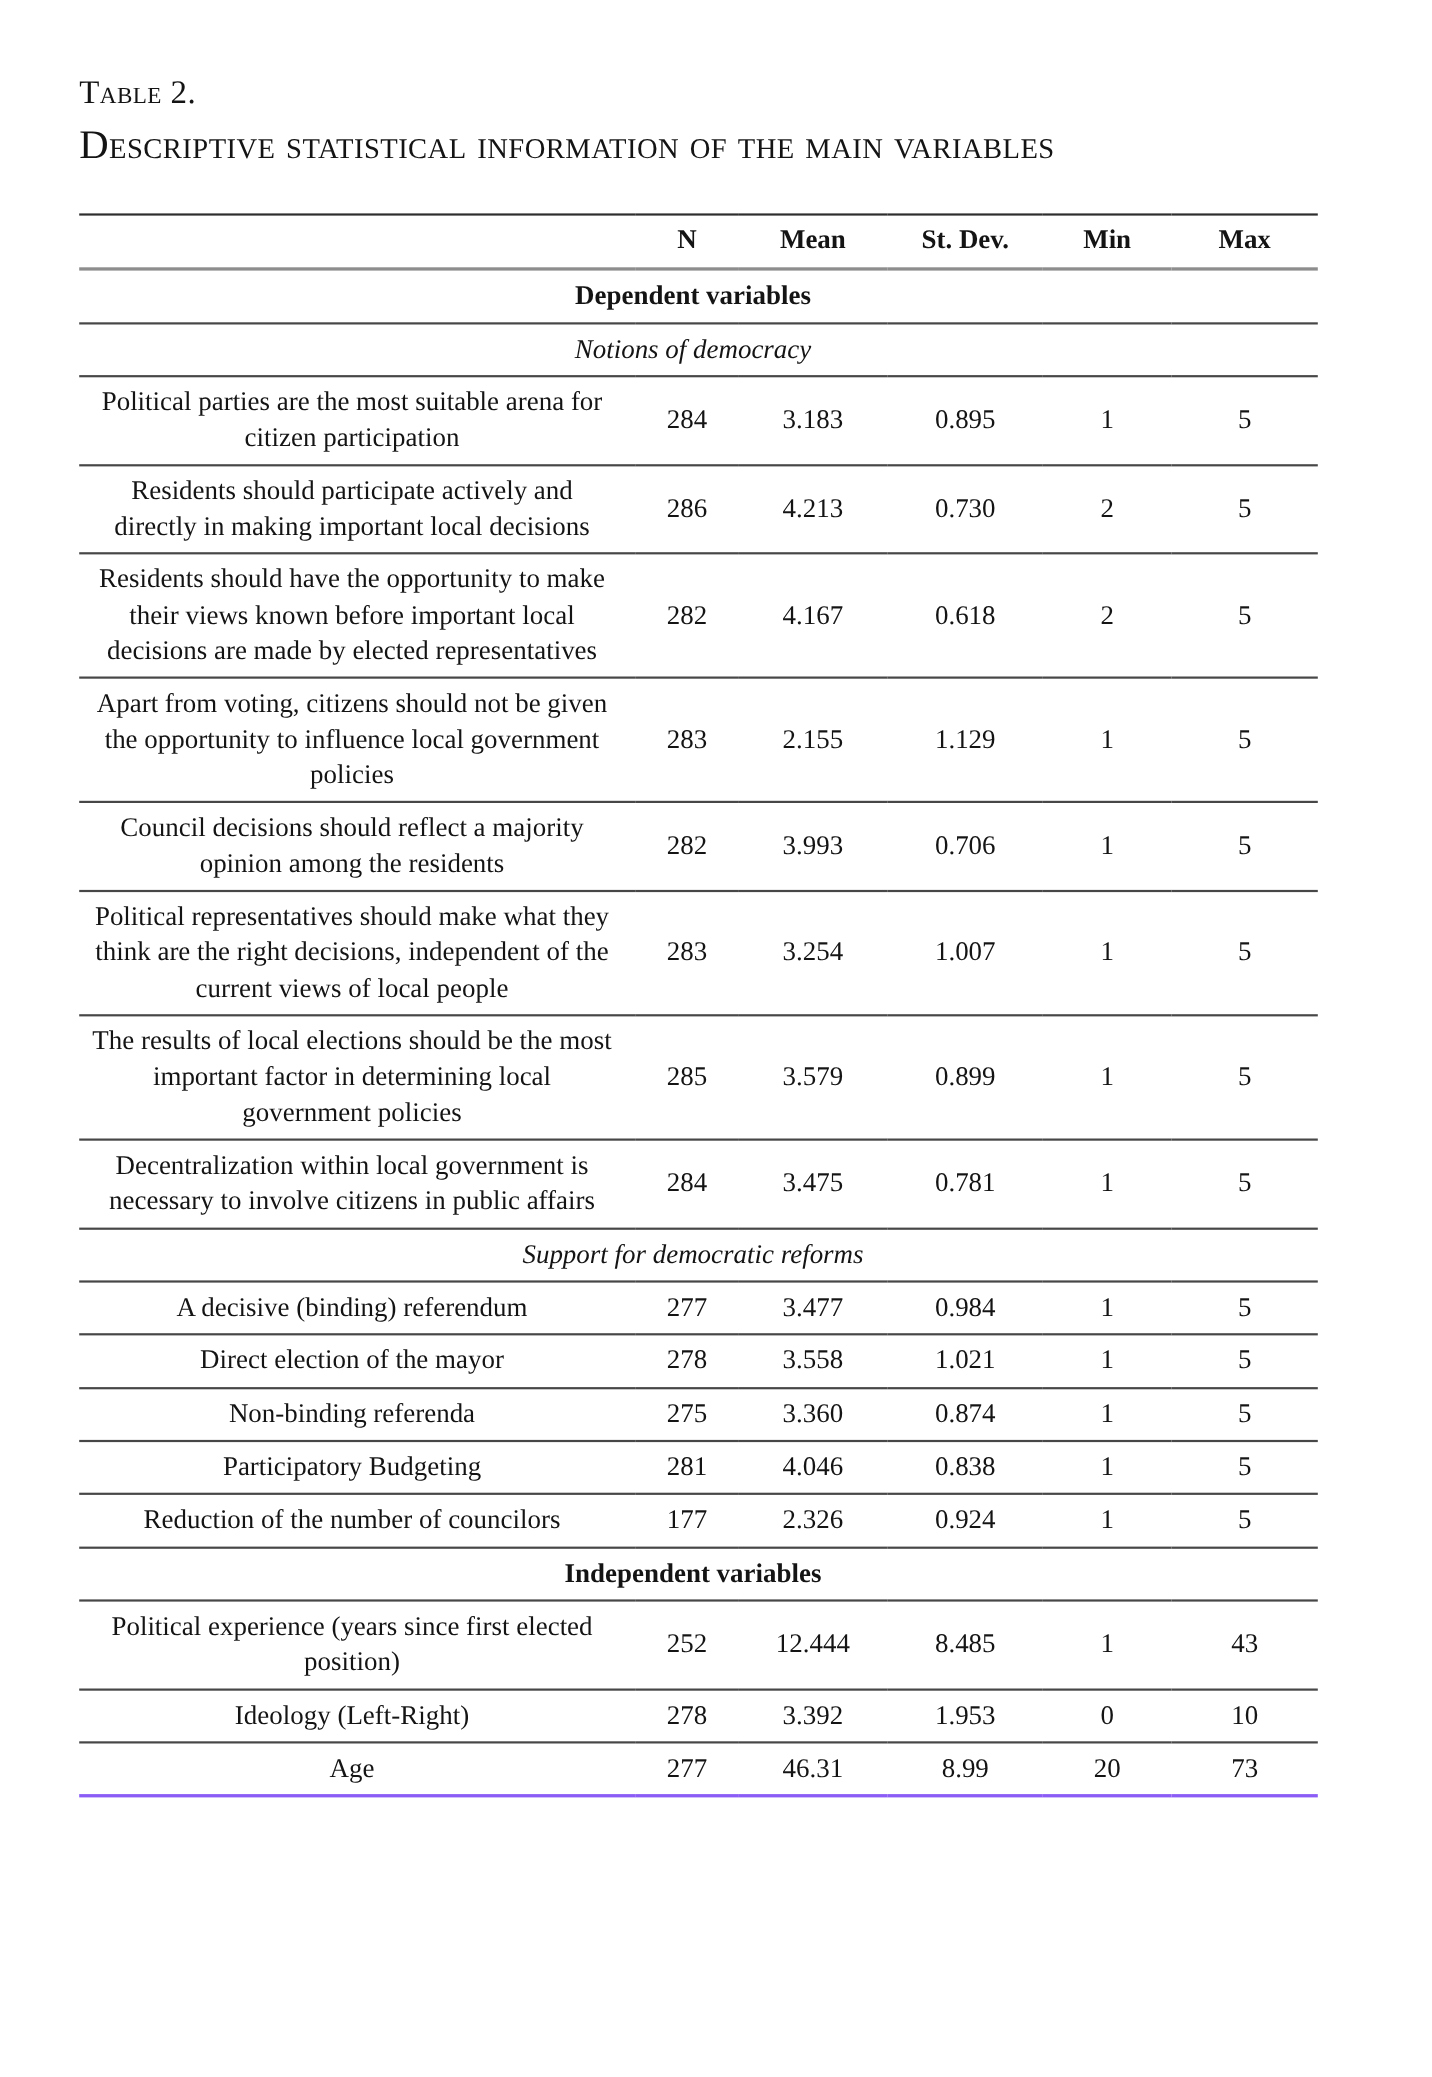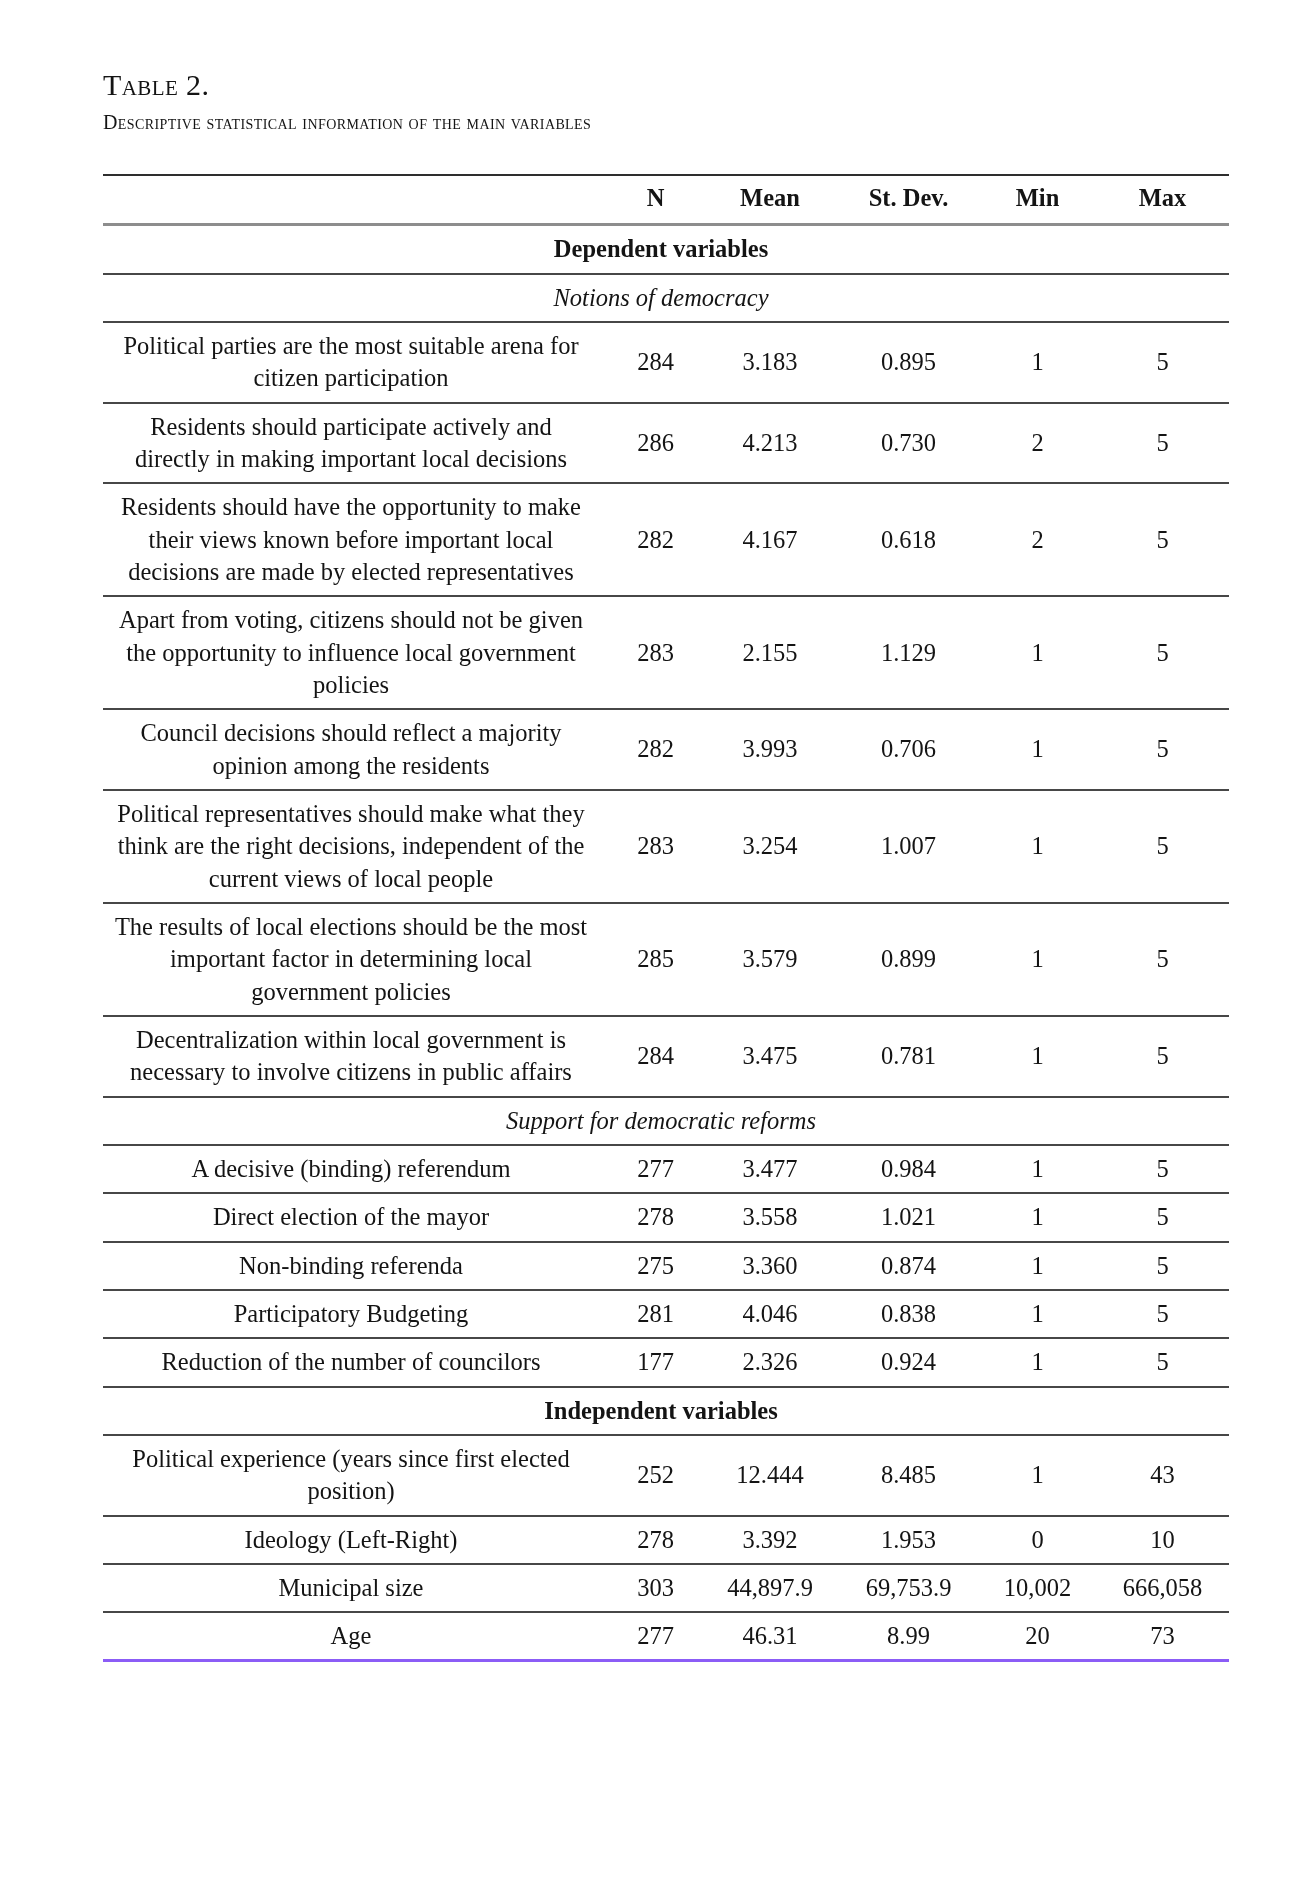--- a/index.html
+++ b/index.html
@@ -7,30 +7,30 @@
     padding: 0;
     background: #ffffff;
   }
   body {
     width: 1302px;
     min-height: 1888px;
     font-family: "Liberation Serif", serif;
     color: #141414;
   }
   .page {
-    padding: 68px 0 0 103px;
+    padding: 68px 0 0 72px;
   }
   .title {
     font-variant: small-caps;
     font-size: 30px;
     letter-spacing: 0.4px;
   }
   .subtitle {
     font-variant: small-caps;
-    font-size: 20px;
+    font-size: 37px;
     letter-spacing: 0.4px;
     margin-top: 9px;
   }
   table.stats {
     border-collapse: collapse;
     table-layout: fixed;
     width: 1126px;
     margin-top: 40px;
     border-top: 2px solid #2e2e2e;
   }
@@ -212,28 +212,20 @@
         </tr>
         <tr>
           <td class="lbl">Ideology (Left-Right)</td>
           <td>278</td>
           <td>3.392</td>
           <td>1.953</td>
           <td>0</td>
           <td>10</td>
         </tr>
         <tr>
-          <td class="lbl">Municipal size</td>
-          <td>303</td>
-          <td>44,897.9</td>
-          <td>69,753.9</td>
-          <td>10,002</td>
-          <td>666,058</td>
-        </tr>
-        <tr>
           <td class="lbl">Age</td>
           <td>277</td>
           <td>46.31</td>
           <td>8.99</td>
           <td>20</td>
           <td>73</td>
         </tr>
       </tbody>
   </table>
 </div>

